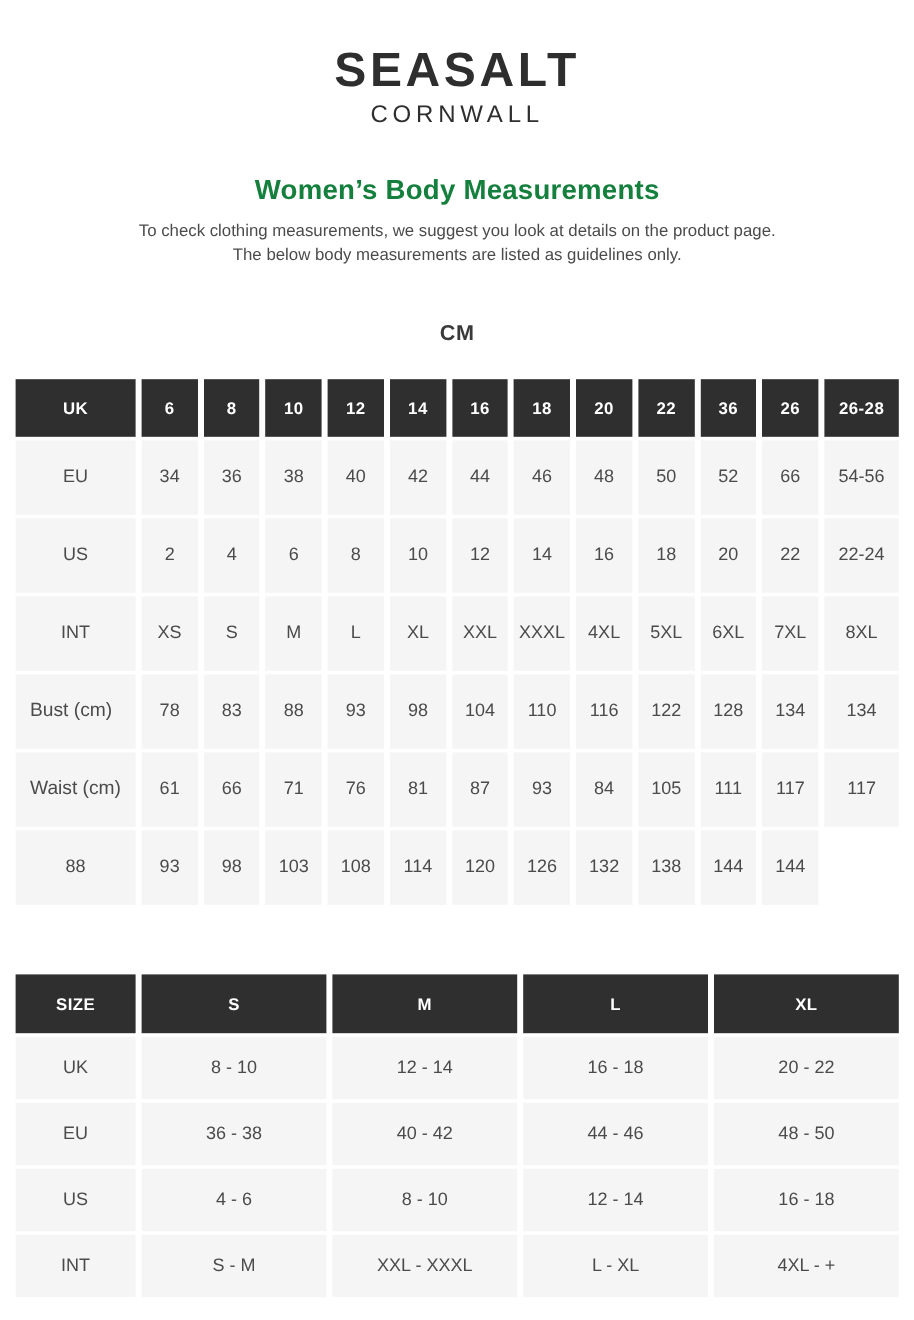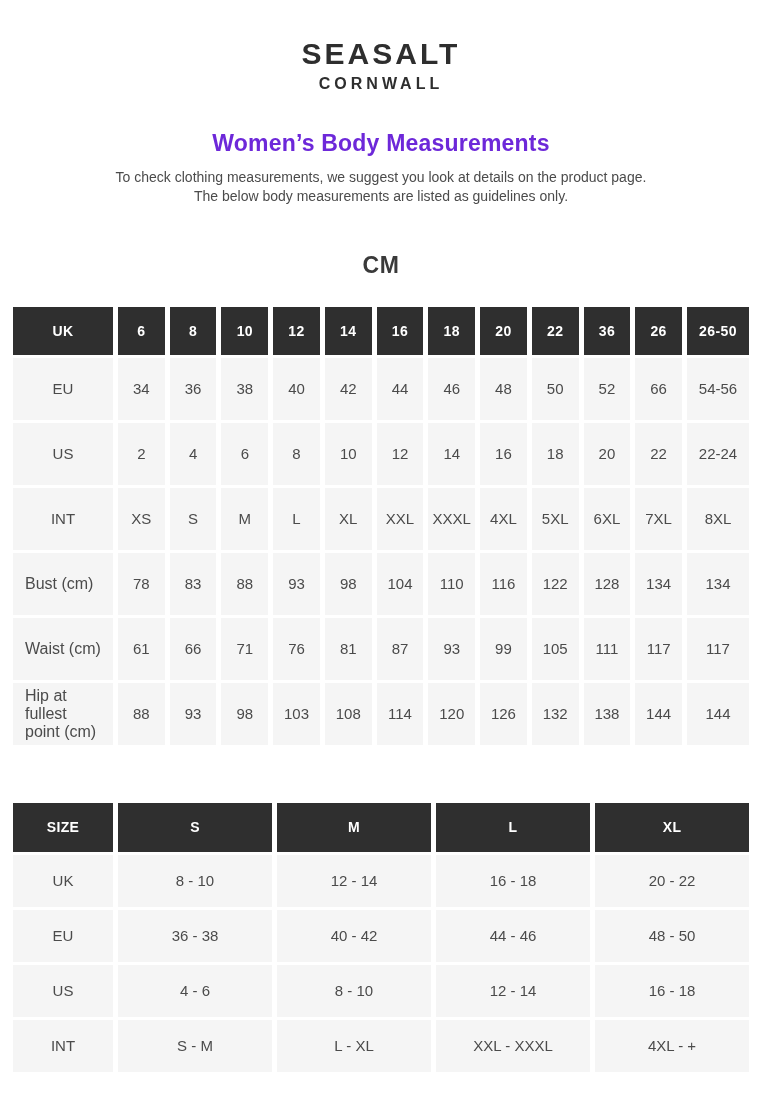--- a/index.html
+++ b/index.html
@@ -4,37 +4,37 @@
 <style>
   * { margin:0; padding:0; box-sizing:border-box; }
   html, body { background:#ffffff; }
   body {
     width:762px; min-height:1100px; margin:0 auto;
     font-family:"Liberation Sans", sans-serif;
     -webkit-font-smoothing:antialiased;
   }
   .brand { text-align:center; margin-top:38px; }
   .brand-logo {
-    font-size:30px; font-weight:800; letter-spacing:3px;
+    font-size:40px; font-weight:800; letter-spacing:3px;
     color:#2e2e2e; line-height:1.05;
   }
   .brand-sub {
-    font-size:16px; font-weight:700; letter-spacing:4px;
+    font-size:20px; font-weight:400; letter-spacing:4px;
     color:#2e2e2e; margin-top:5px;
   }
   .page-title {
     text-align:center; font-size:23px; font-weight:700;
-    color:#6d28d9; margin-top:37px; letter-spacing:0.2px;
+    color:#15803d; margin-top:37px; letter-spacing:0.2px;
   }
   .descriptions { text-align:center; margin-top:11px; }
   .desc-line {
     font-size:14px; color:#4b4b4b; line-height:19.5px;
   }
   .unit-label {
-    text-align:center; font-size:23px; font-weight:600;
+    text-align:center; font-size:18px; font-weight:600;
     color:#3a3a3a; letter-spacing:0.5px; margin-top:45px;
   }
   .grid-table {
     display:grid; gap:3px 5px; width:736px; margin:0 auto;
   }
   .cm-table {
     margin-top:28px;
     grid-template-columns:100px repeat(11, 1fr) 62px;
     grid-template-rows:48px repeat(6, 62px);
   }
@@ -82,21 +82,21 @@
     <div class="th">8</div>
     <div class="th">10</div>
     <div class="th">12</div>
     <div class="th">14</div>
     <div class="th">16</div>
     <div class="th">18</div>
     <div class="th">20</div>
     <div class="th">22</div>
     <div class="th">36</div>
     <div class="th">26</div>
-    <div class="th">26-50</div>
+    <div class="th">26-28</div>
     <div class="td">EU</div>
     <div class="td">34</div>
     <div class="td">36</div>
     <div class="td">38</div>
     <div class="td">40</div>
     <div class="td">42</div>
     <div class="td">44</div>
     <div class="td">46</div>
     <div class="td">48</div>
     <div class="td">50</div>
@@ -143,26 +143,25 @@
     <div class="td">134</div>
     <div class="td">134</div>
     <div class="td left">Waist (cm)</div>
     <div class="td">61</div>
     <div class="td">66</div>
     <div class="td">71</div>
     <div class="td">76</div>
     <div class="td">81</div>
     <div class="td">87</div>
     <div class="td">93</div>
-    <div class="td">99</div>
+    <div class="td">84</div>
     <div class="td">105</div>
     <div class="td">111</div>
     <div class="td">117</div>
     <div class="td">117</div>
-    <div class="td left">Hip at fullest point (cm)</div>
     <div class="td">88</div>
     <div class="td">93</div>
     <div class="td">98</div>
     <div class="td">103</div>
     <div class="td">108</div>
     <div class="td">114</div>
     <div class="td">120</div>
     <div class="td">126</div>
     <div class="td">132</div>
     <div class="td">138</div>
@@ -186,16 +185,16 @@
     <div class="td">40 - 42</div>
     <div class="td">44 - 46</div>
     <div class="td">48 - 50</div>
     <div class="td">US</div>
     <div class="td">4 - 6</div>
     <div class="td">8 - 10</div>
     <div class="td">12 - 14</div>
     <div class="td">16 - 18</div>
     <div class="td">INT</div>
     <div class="td">S - M</div>
+    <div class="td">XXL - XXXL</div>
     <div class="td">L - XL</div>
-    <div class="td">XXL - XXXL</div>
     <div class="td">4XL - +</div>
   </div>
 
 </body></html>

